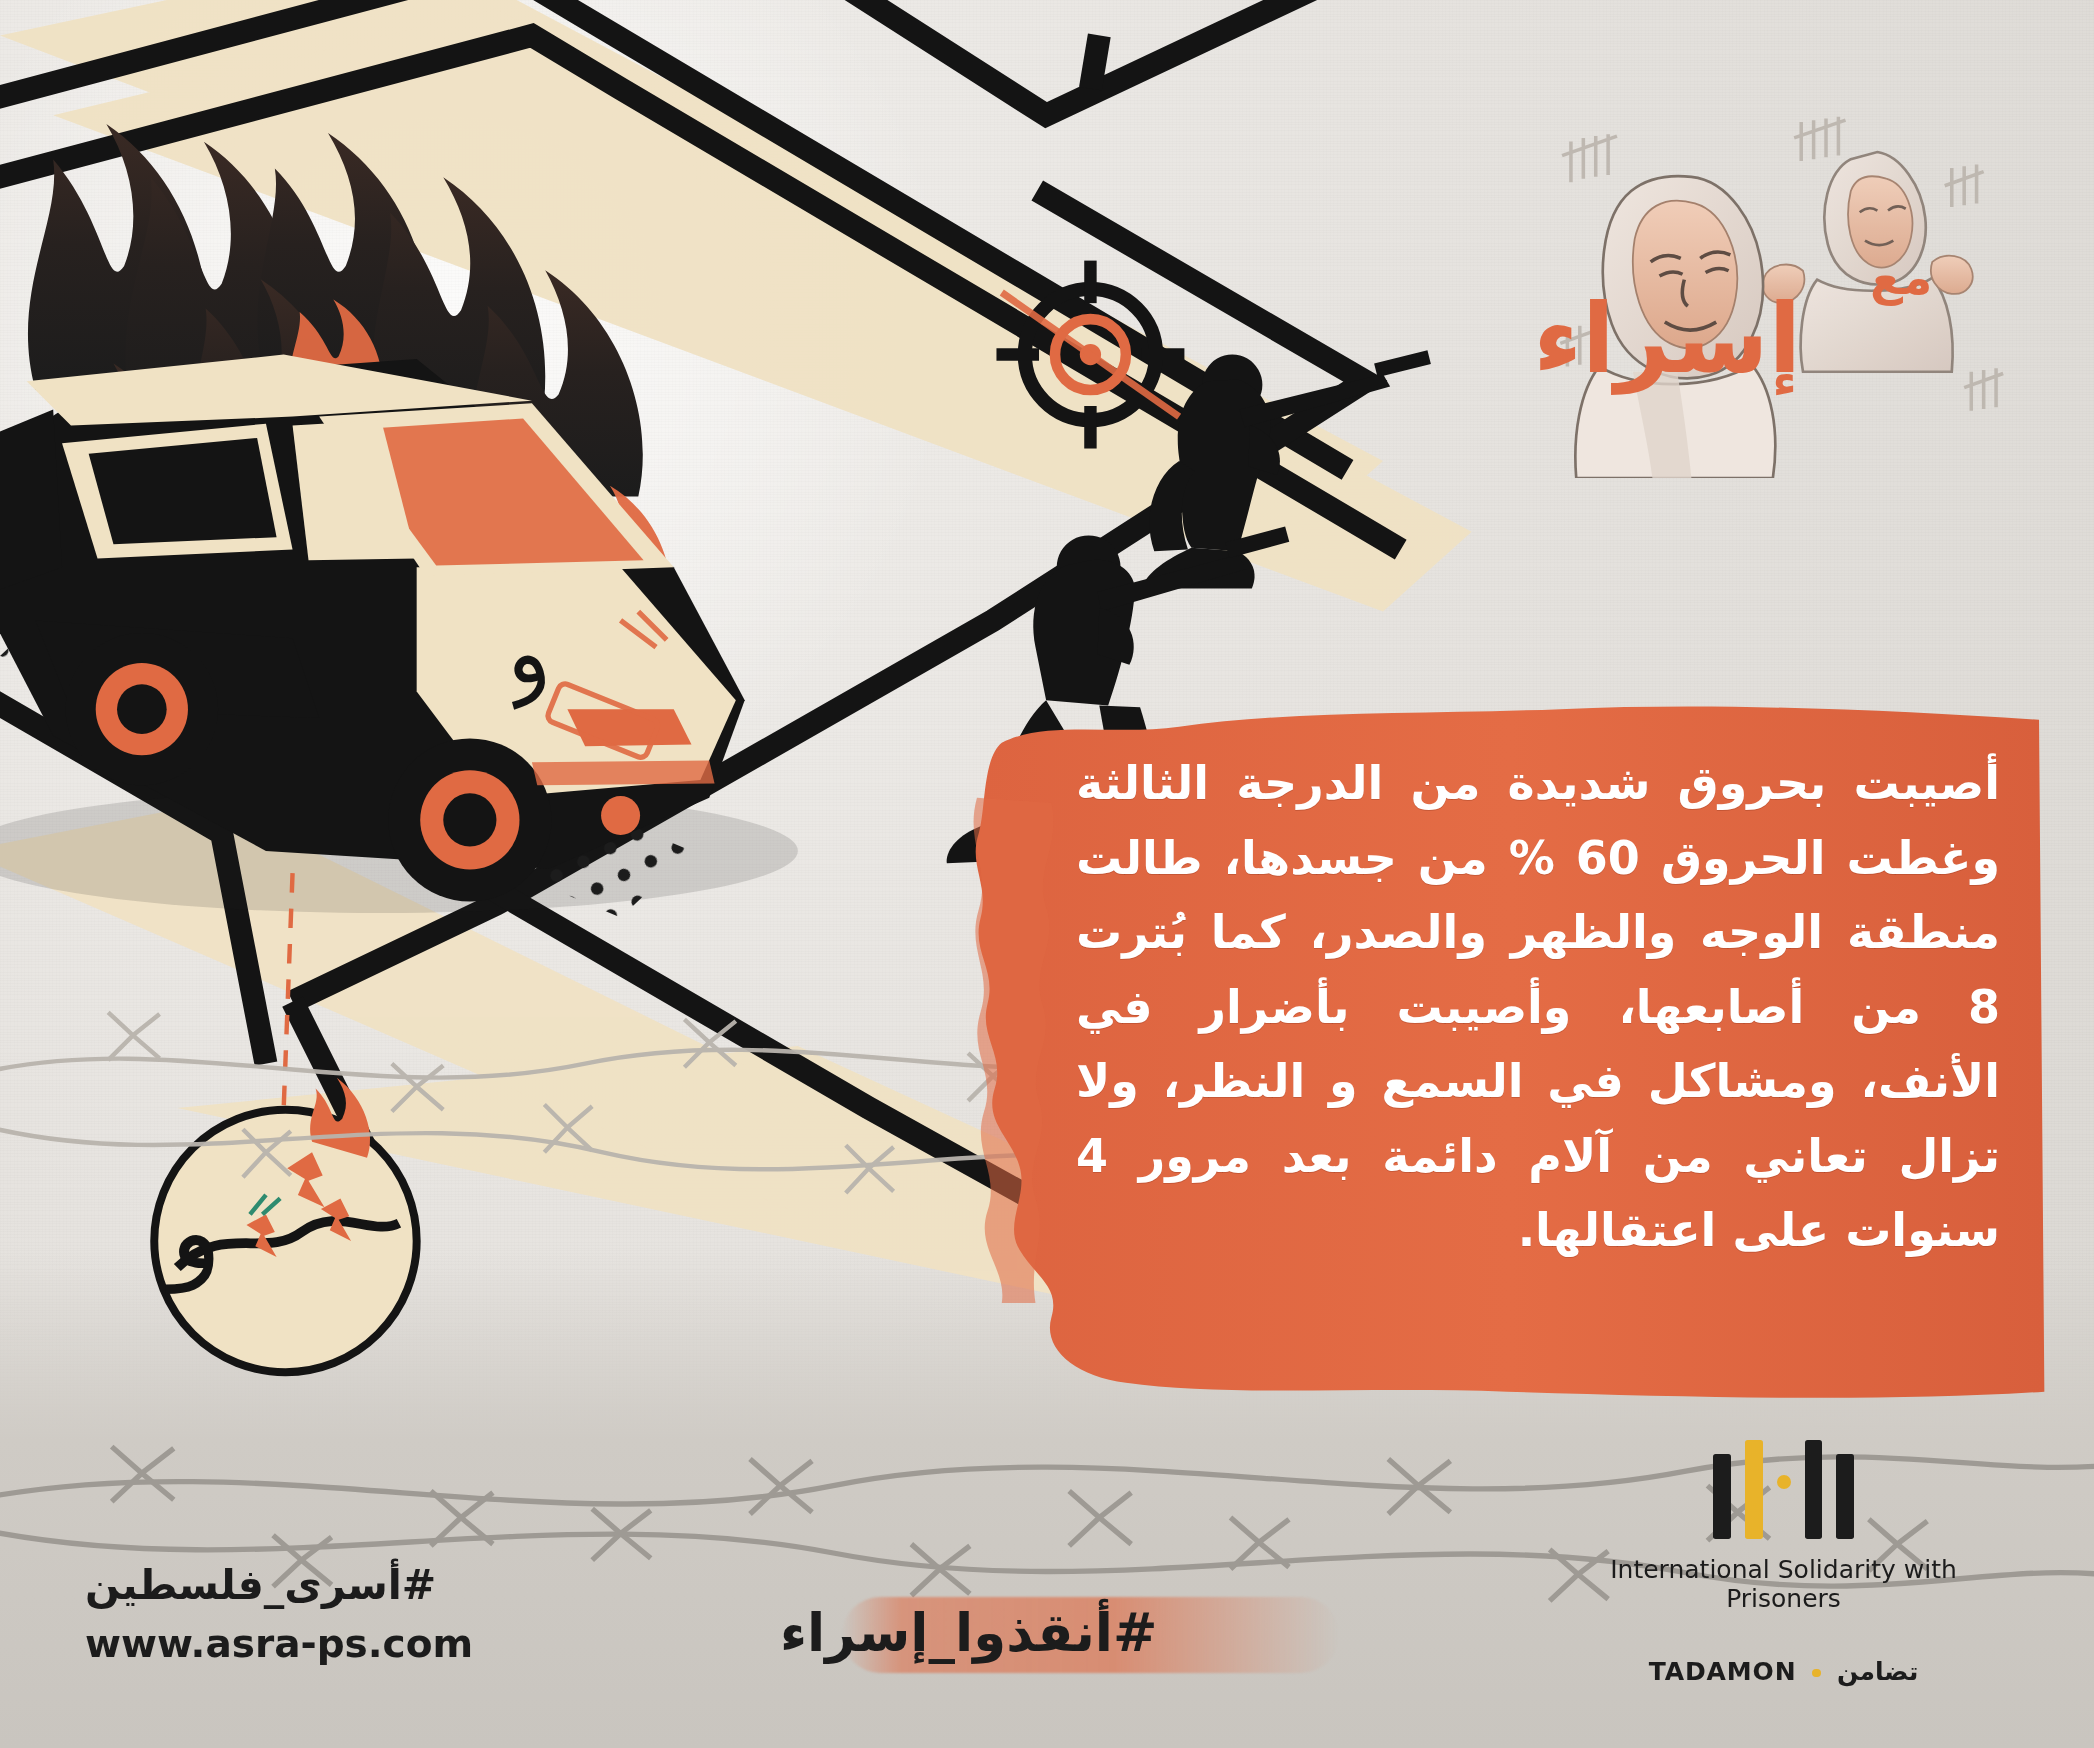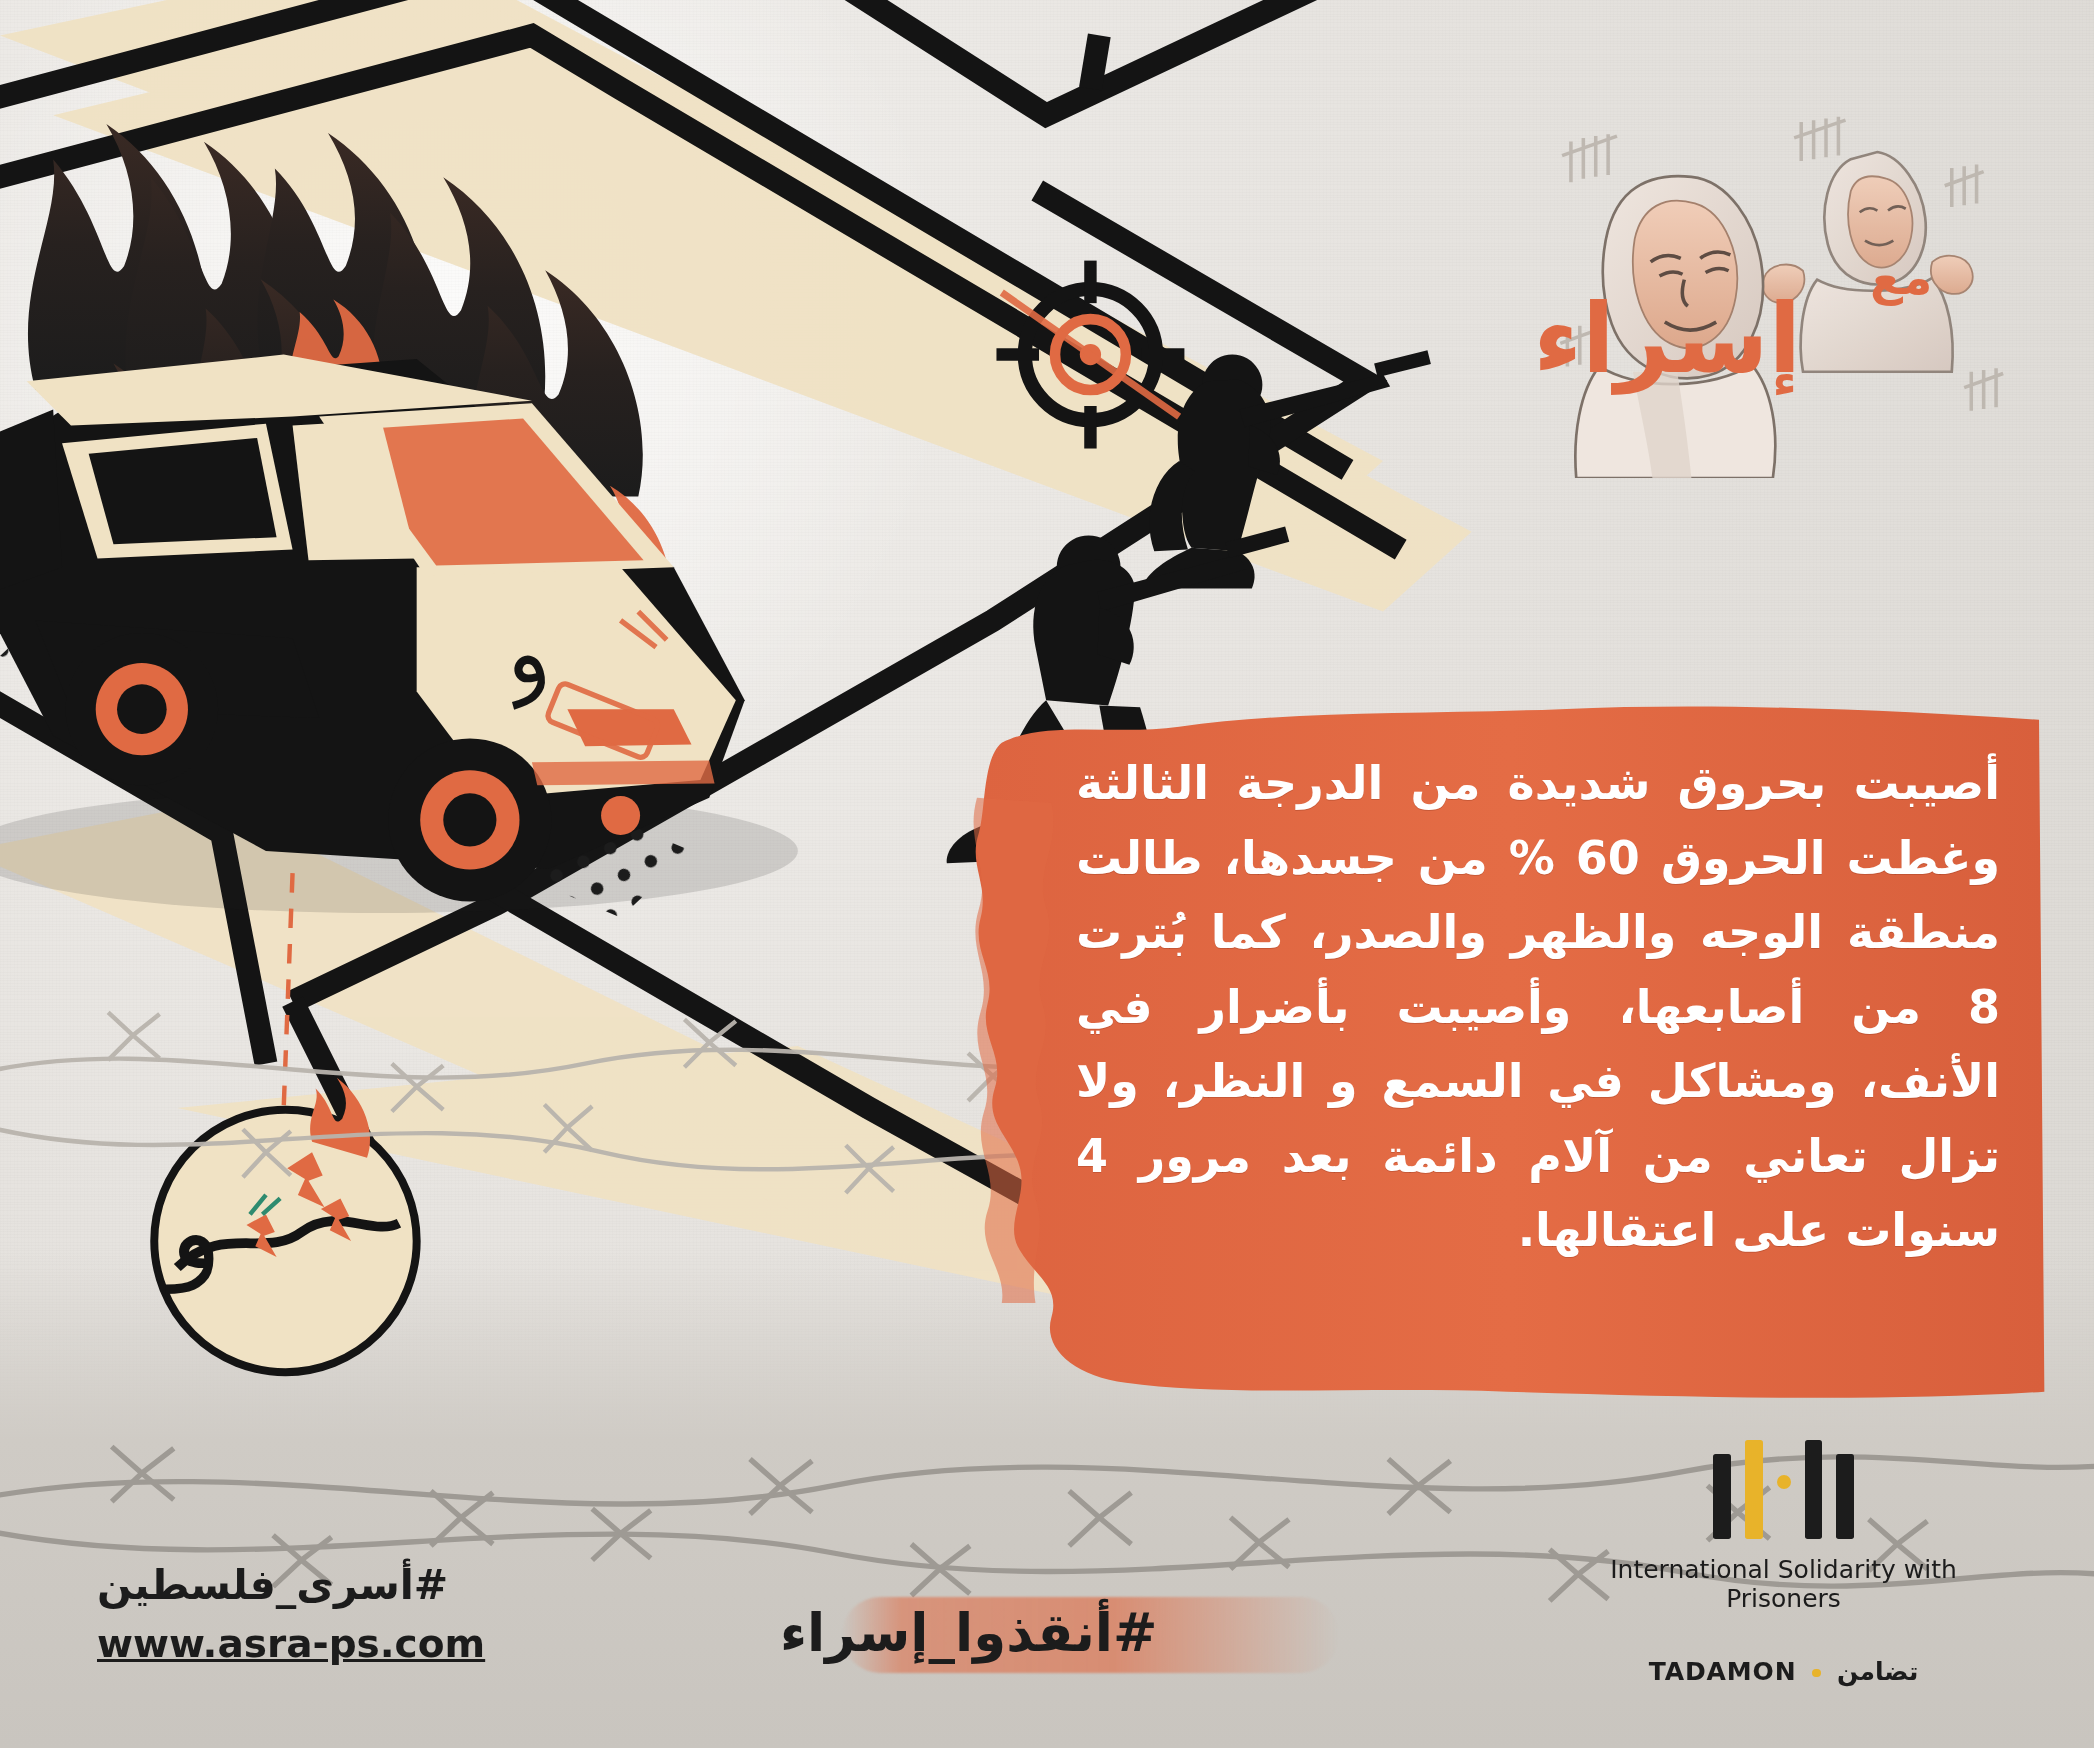--- a/index.html
+++ b/index.html
@@ -80,40 +80,39 @@
     position: absolute;
     right: 62px;
     top: 106px;
     width: 497px;
     height: 372px;
   }
 
   
   .hashtag-left {
     position: absolute;
-    left: 97px;
+    left: 85px;
     bottom: 82px;
     text-align: left;
     direction: rtl;
   }
   .hashtag-left .tag {
     font-size: 41px;
     font-weight: 700;
     color: #1c1c1c;
     letter-spacing: 0;
     margin: 0 0 12.4px 0;
   }
   .hashtag-left .url {
     font-size: 39px;
     font-weight: 700;
     color: #1c1c1c;
     font-family: "DejaVu Sans", sans-serif;
     direction: ltr;
     margin: 0;
-    text-decoration: underline;
   }
 
   .hashtag-center {
     position: absolute;
     left: 780px;
     bottom: 85px;
     width: 621px;
     text-align: left;
   }
   .hashtag-center .brush {

